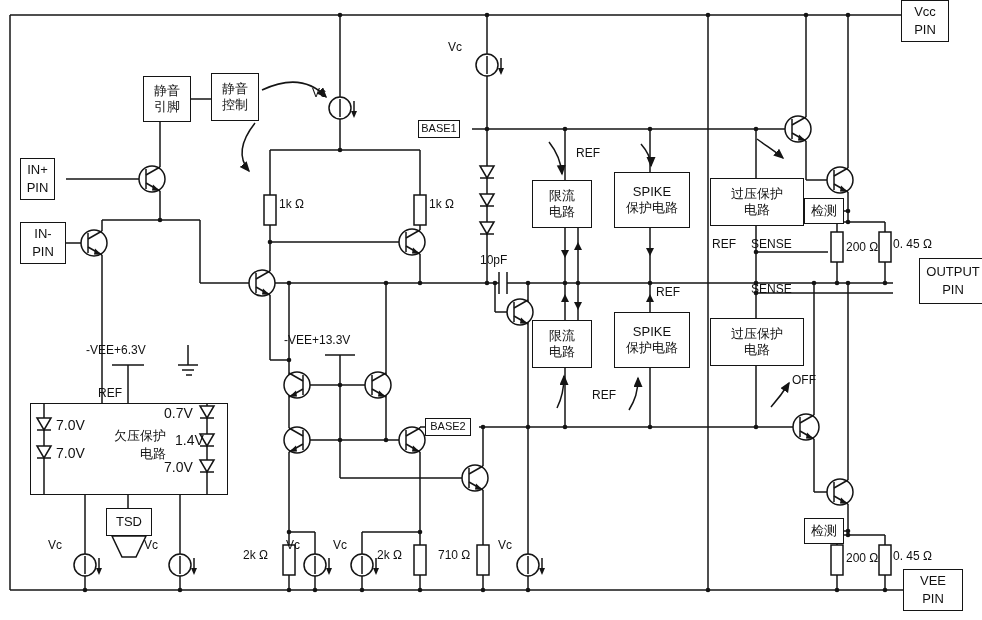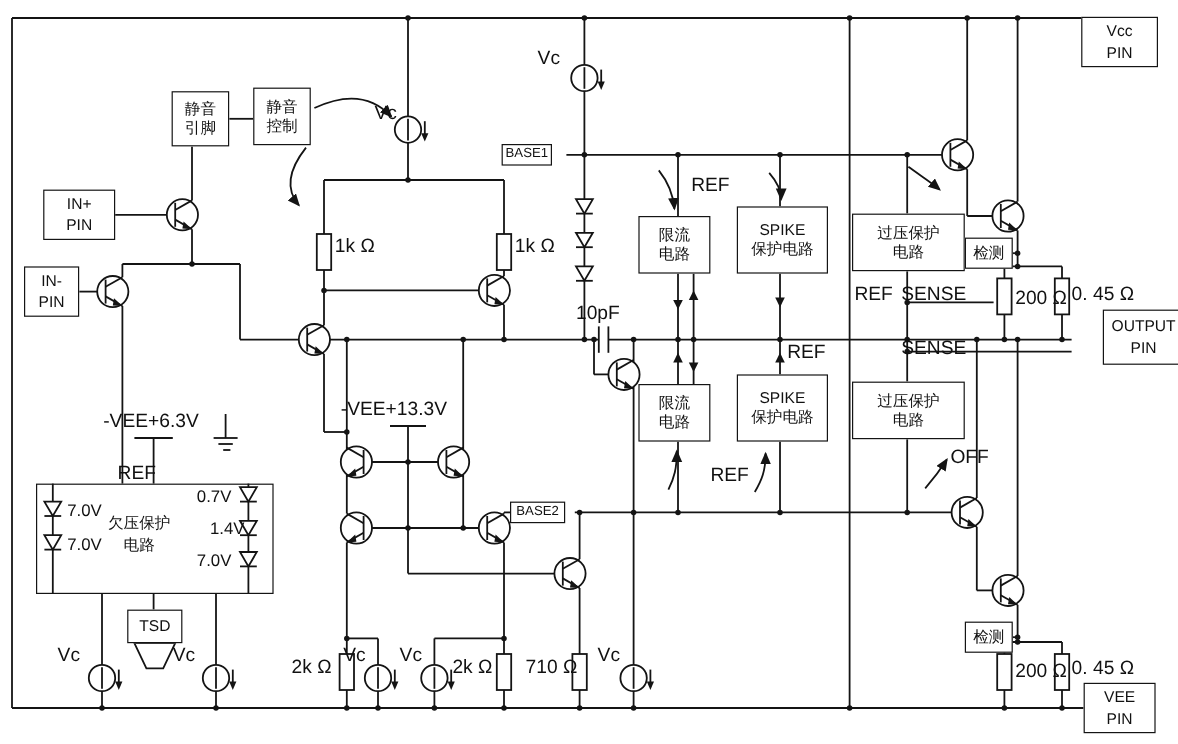--- a/index.html
+++ b/index.html
@@ -9,21 +9,21 @@
   svg line,svg path,svg polyline{stroke:#141414;stroke-width:1.5;fill:none}
   svg polygon{stroke:#141414;stroke-width:1.5;fill:#fff}
   svg .fil{fill:#141414;stroke:none}
   .dot{fill:#141414;stroke:none}
   .blk,.pin{position:absolute;border:1.6px solid #141414;background:#fff;box-sizing:border-box;
        display:flex;align-items:center;justify-content:center;text-align:center;
        white-space:pre-line;font-size:13px;line-height:1.22}
   .blk.sm{font-size:11px}
   .blk.outline{background:transparent;border-width:1.8px}
   .pin{font-size:13px;line-height:1.35}
-  .lbl{position:absolute;font-size:16px;white-space:nowrap}
+  .lbl{position:absolute;font-size:12px;white-space:nowrap}
   .lbl.small{font-size:14px}
 </style>
 </head>
 <body>
 
 <div class="stage">
 
 <svg width="982" height="620" viewBox="0 0 982 620">
   <defs>
     <marker id="ah" markerWidth="9" markerHeight="9" refX="6" refY="3" orient="auto">
@@ -276,23 +276,23 @@
     <circle class="dot" cx="362" cy="590" r="2.3"></circle>
         <circle class="dot" cx="420" cy="590" r="2.3"></circle>
     <circle class="dot" cx="483" cy="590" r="2.3"></circle>
         <circle class="dot" cx="528" cy="590" r="2.3"></circle>
     <circle class="dot" cx="708" cy="590" r="2.3"></circle>
         <circle class="dot" cx="837" cy="590" r="2.3"></circle>
     <circle class="dot" cx="885" cy="590" r="2.3"></circle>
   </g>
 </svg>
 
-<div class="pin" style="left:901px;top:14px;width:64px;height:42px">Vcc
-PIN</div>
-<div class="pin" style="left:36px;top:158px;width:60px;height:42px">IN+
+<div class="pin" style="left:901px;top:0;width:48px;height:42px">Vcc
+PIN</div>
+<div class="pin" style="left:20px;top:158px;width:35px;height:42px">IN+
 PIN</div>
 <div class="pin" style="left:20px;top:222px;width:46px;height:42px">IN-
 PIN</div>
 <div class="pin" style="left:919px;top:258px;width:68px;height:46px">OUTPUT
 PIN</div>
 <div class="pin" style="left:903px;top:569px;width:60px;height:42px">VEE
 PIN</div>
 
 <div class="blk" style="left:143px;top:76px;width:48px;height:46px">静音
 引脚</div>
@@ -308,21 +308,21 @@
 电路</div>
 <div class="blk" style="left:532px;top:320px;width:60px;height:48px">限流
 电路</div>
 <div class="blk" style="left:614px;top:312px;width:76px;height:56px">SPIKE
 保护电路</div>
 <div class="blk" style="left:710px;top:318px;width:94px;height:48px">过压保护
 电路</div>
 <div class="blk" style="left:804px;top:198px;width:40px;height:26px">检测</div>
 <div class="blk" style="left:804px;top:518px;width:40px;height:26px">检测</div>
 <div class="blk outline" style="left:30px;top:403px;width:198px;height:92px"></div>
-<span class="lbl" style="left:66px;top:427px;width:100px;text-align:center;white-space:pre-line;font-size:13px">欠压保护
+<span class="lbl" style="left:66px;top:427px;width:100px;text-align:right;white-space:pre-line;font-size:13px">欠压保护
 电路</span>
 <div class="blk" style="left:106px;top:508px;width:46px;height:28px">TSD</div>
 
 <span class="lbl" style="left:312px;top:86px">Vc</span>
 <span class="lbl" style="left:448px;top:40px">Vc</span>
 <span class="lbl" style="left:48px;top:538px">Vc</span>
 <span class="lbl" style="left:144px;top:538px">Vc</span>
 <span class="lbl" style="left:286px;top:538px">Vc</span>
 <span class="lbl" style="left:333px;top:538px">Vc</span>
 <span class="lbl" style="left:498px;top:538px">Vc</span>

